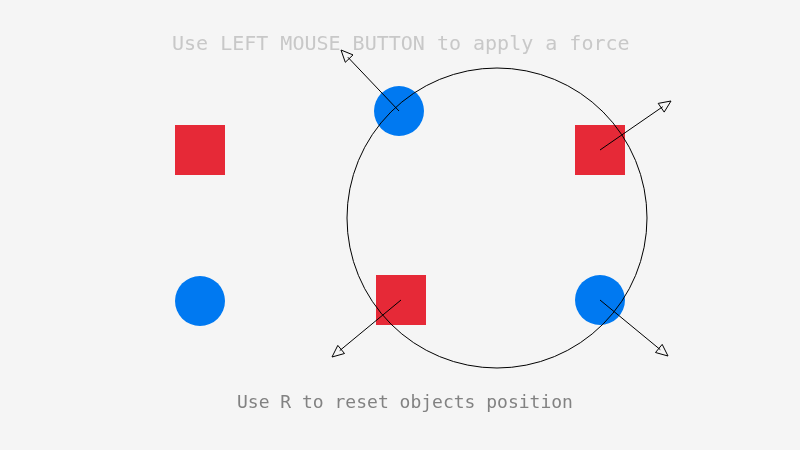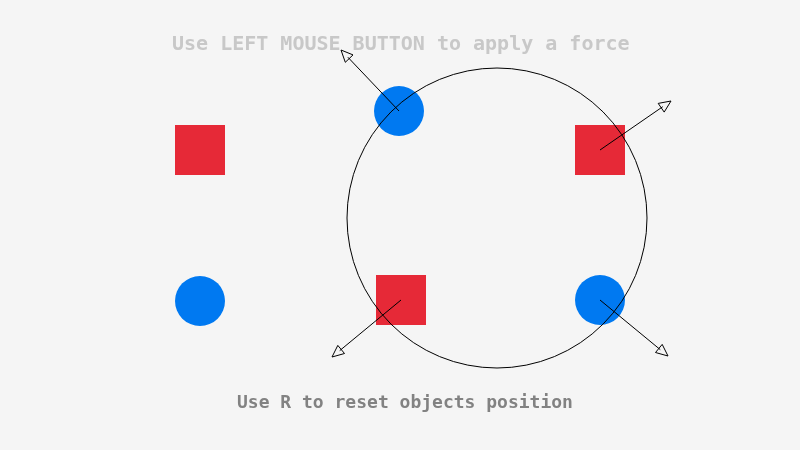--- a/index.html
+++ b/index.html
@@ -2,21 +2,21 @@
 <html><head>
 <meta charset="utf-8">
 <style>
   html, body { margin: 0; padding: 0; }
   body {
     width: 800px; height: 450px; overflow: hidden;
     font-family: "DejaVu Sans Mono", monospace;
   }
   .stage {
     position: relative;
-    width: 800px; height: 318px; font-weight: bold;
+    width: 800px; height: 318px;
   }
   svg { position: absolute; left: 0; top: 0; display: block; }
   .hint-top {
     font-family: "DejaVu Sans Mono", monospace;
     font-size: 20px;
     letter-spacing: 0px;
   }
   .hint-bottom {
     font-family: "DejaVu Sans Mono", monospace;
     font-size: 18px;

